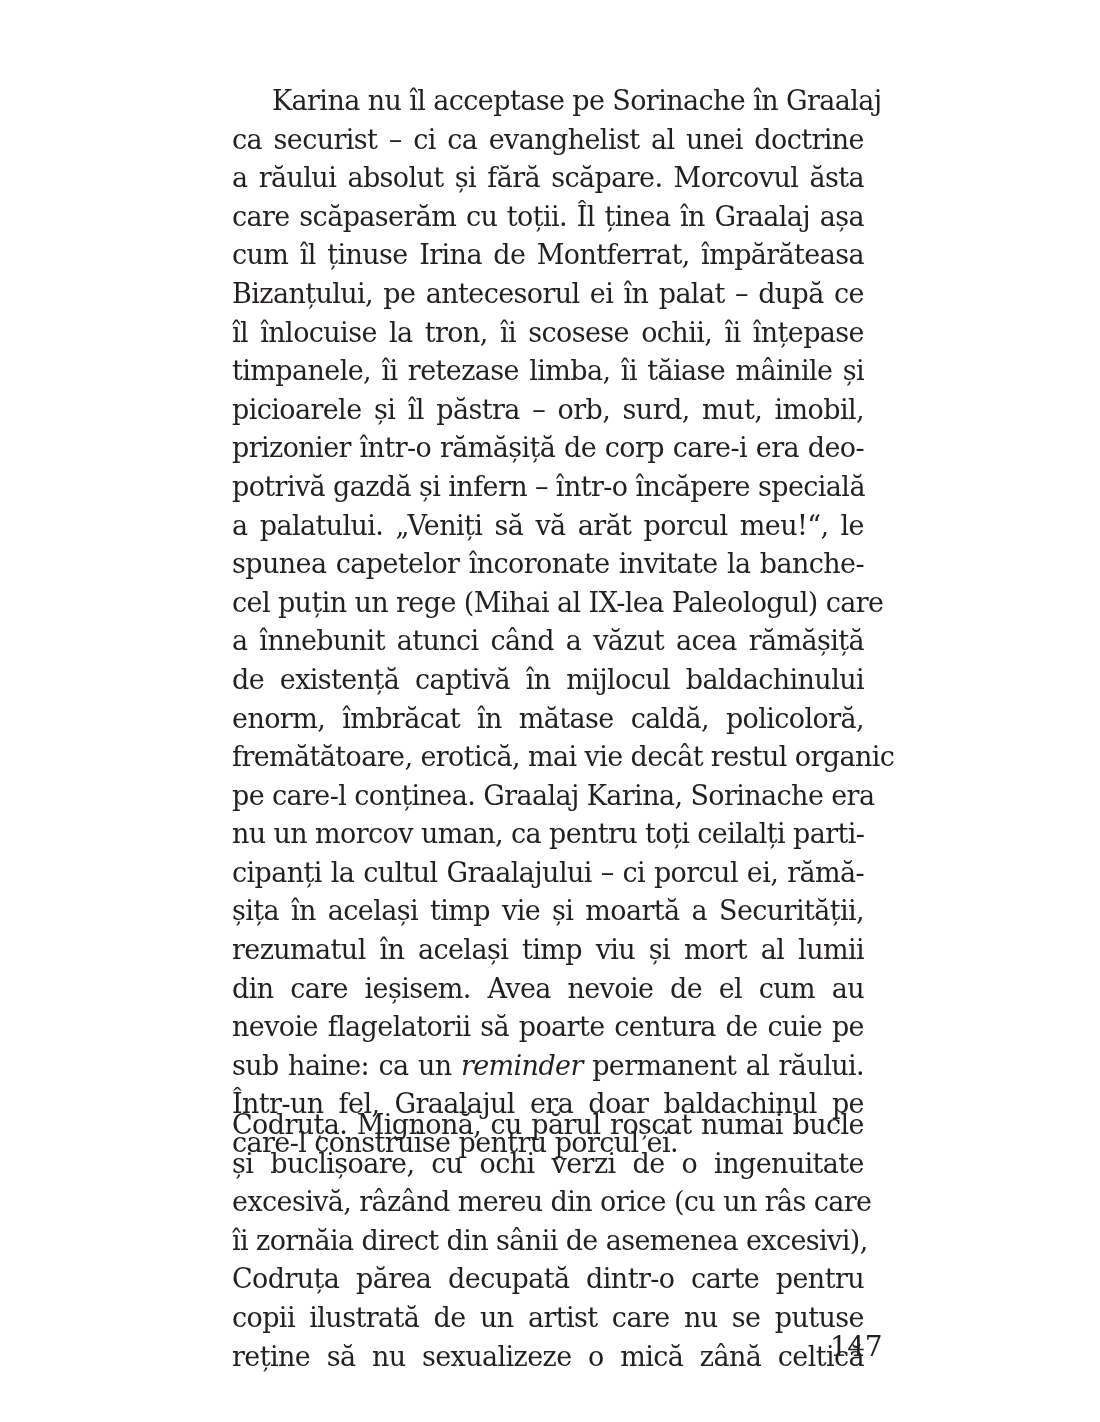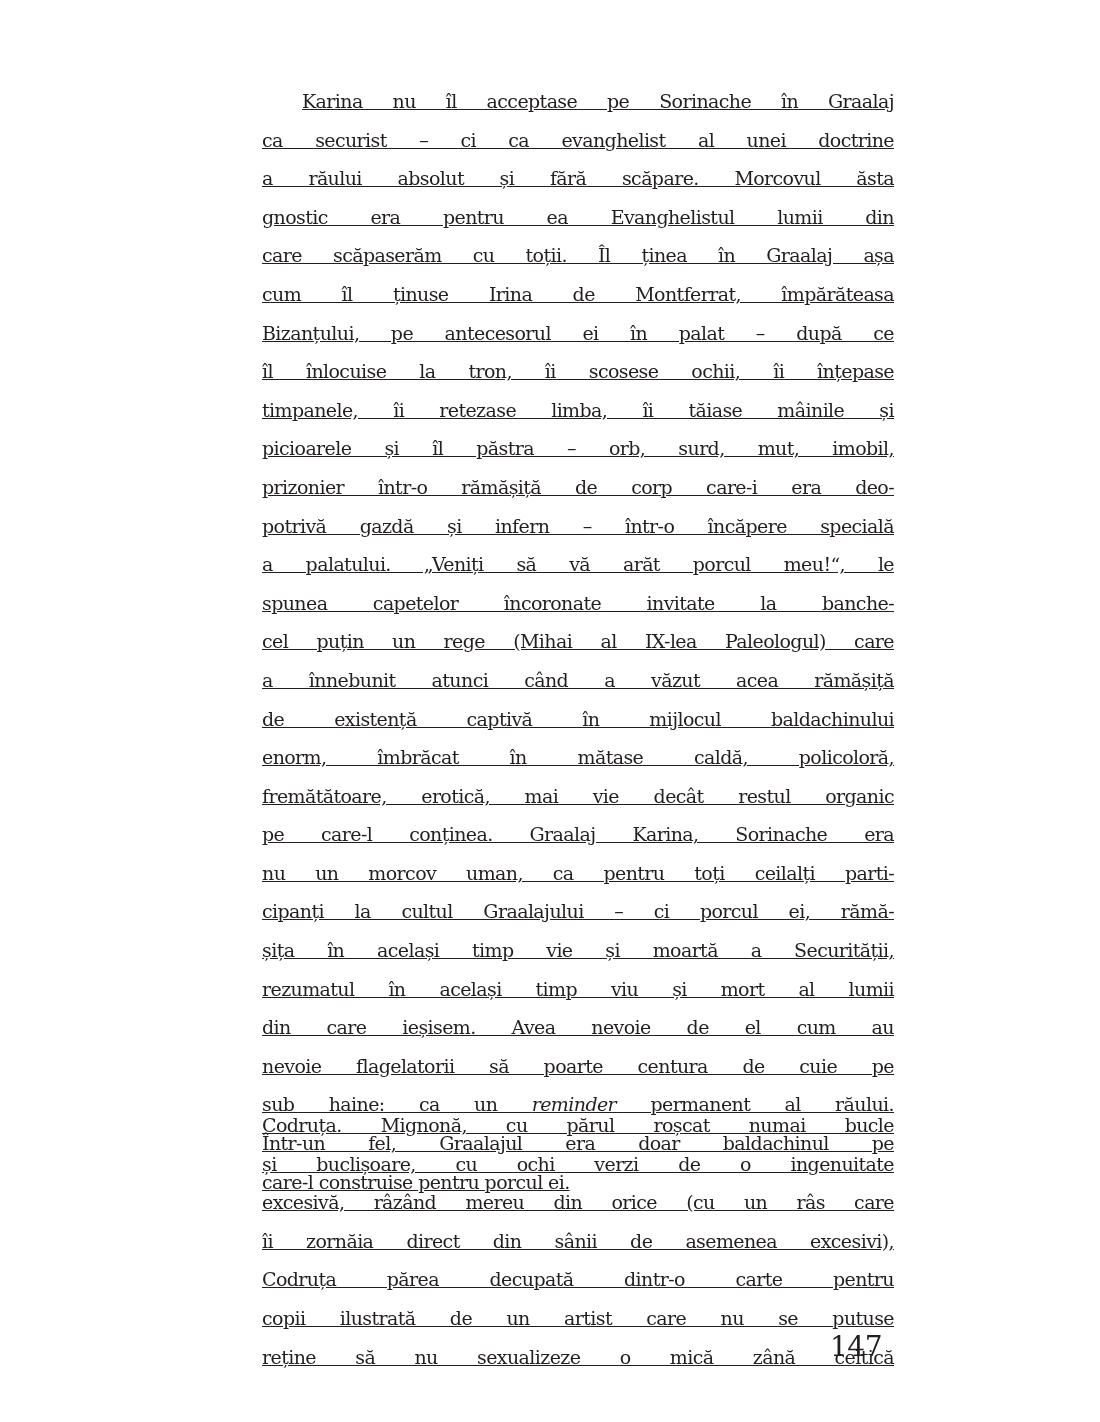--- a/index.html
+++ b/index.html
@@ -15,28 +15,27 @@
   }
   .page {
     position: absolute;
     left: 0; top: 0;
     width: 1100px;
     height: 1422px;
     background: #ffffff;
   }
   .text-block {
     position: absolute;
-    left: 262px;
+    left: 232px;
     width: 632px;
     font-family: "DejaVu Serif", "Liberation Serif", serif;
-    font-size: 19px;
+    font-size: 27px;
     line-height: 38.6px;
     color: #231f20;
     letter-spacing: -0.6px;
-    text-decoration: underline;
   }
   .para-1 { top: 82px; }
   .para-2 { top: 1078px; margin-top: 28px; }
   .line {
     display: block;
     height: 38.6px;
     white-space: nowrap;
     text-align: justify;
     text-align-last: justify;
   }
@@ -61,21 +60,20 @@
 </style>
 </head>
 <body>
 
 <div class="page">
 
   <div class="text-block para-1">
     <span class="line indent">Karina nu îl acceptase pe Sorinache în Graalaj</span>
     <span class="line">ca securist – ci ca evanghelist al unei doctrine</span>
     <span class="line">a răului absolut și fără scăpare. Morcovul ăsta</span>
-    <span class="line">gnostic era pentru ea Evanghelistul lumii din</span>
     <span class="line">care scăpaserăm cu toții. Îl ținea în Graalaj așa</span>
     <span class="line">cum îl ținuse Irina de Montferrat, împărăteasa</span>
     <span class="line">Bizanțului, pe antecesorul ei în palat – după ce</span>
     <span class="line">îl înlocuise la tron, îi scosese ochii, îi înțepase</span>
     <span class="line">timpanele, îi retezase limba, îi tăiase mâinile și</span>
     <span class="line">picioarele și îl păstra – orb, surd, mut, imobil,</span>
     <span class="line">prizonier într-o rămășiță de corp care-i era deo-</span>
     <span class="line">potrivă gazdă și infern – într-o încăpere specială</span>
     <span class="line">a palatului. „Veniți să vă arăt porcul meu!“, le</span>
     <span class="line">spunea capetelor încoronate invitate la banche-</span>

